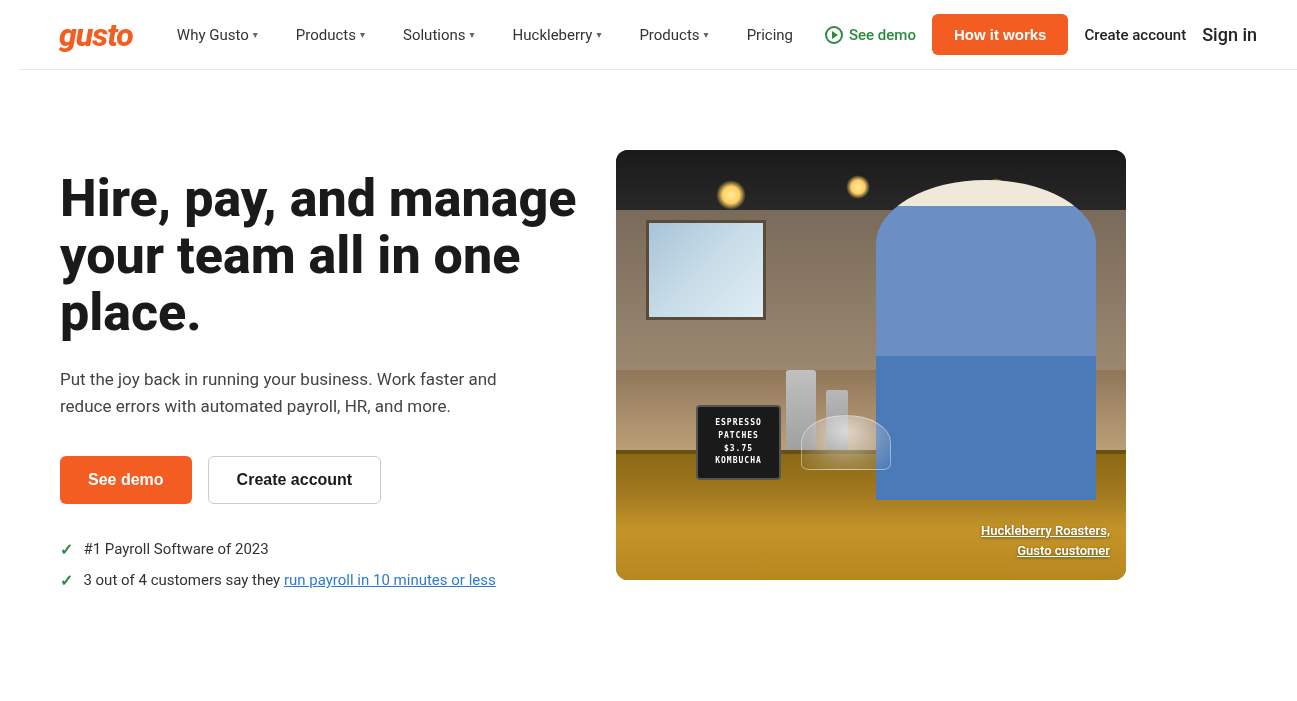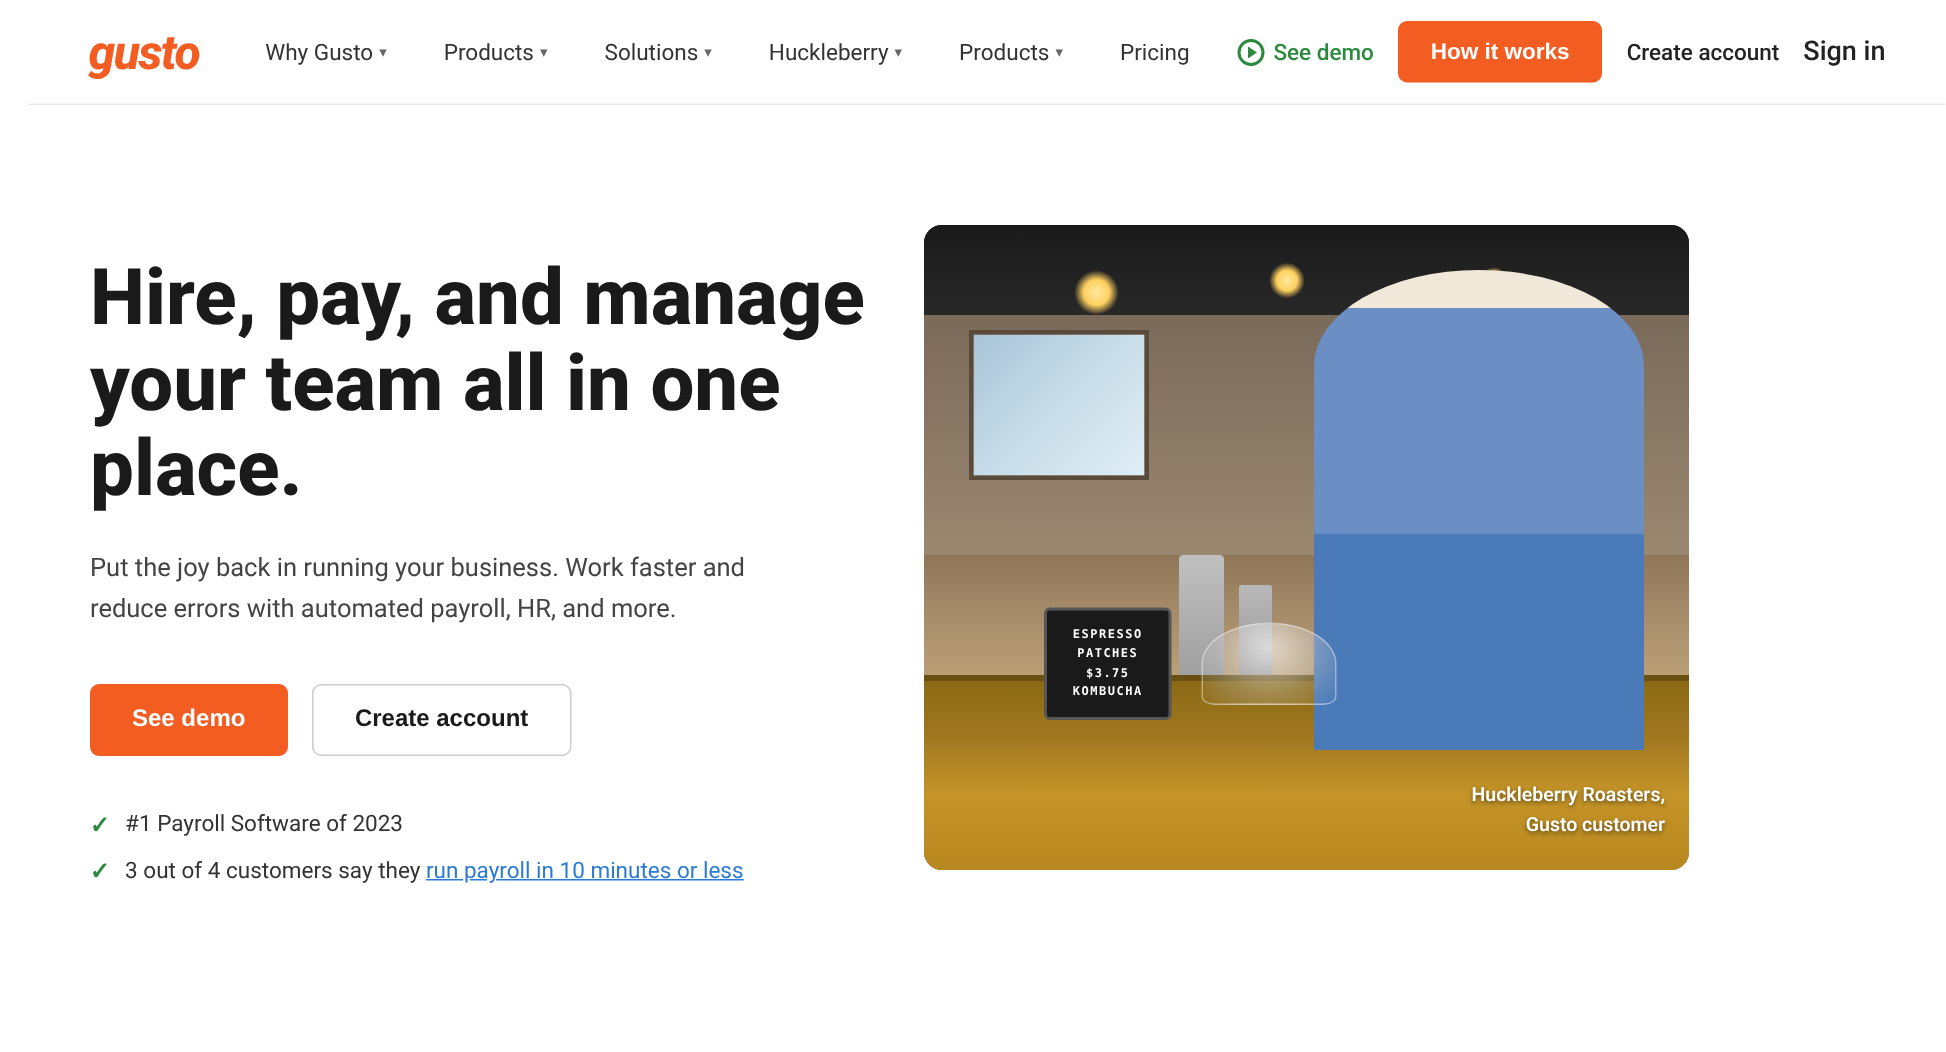--- a/index.html
+++ b/index.html
@@ -279,20 +279,21 @@
     .img-caption {
       position: absolute;
       bottom: 20px;
       right: 16px;
       color: #fff;
       font-size: 13px;
       font-weight: 600;
       text-align: right;
       text-shadow: 0 1px 3px rgba(0,0,0,0.5);
       line-height: 1.5;
+      text-decoration: underline;
     }
     
     .img-equipment {
       position: absolute;
       bottom: 130px;
       left: 170px;
       width: 30px;
       height: 80px;
       background: linear-gradient(180deg, #c0c0c0 0%, #a0a0a0 100%);
       border-radius: 3px 3px 0 0;

